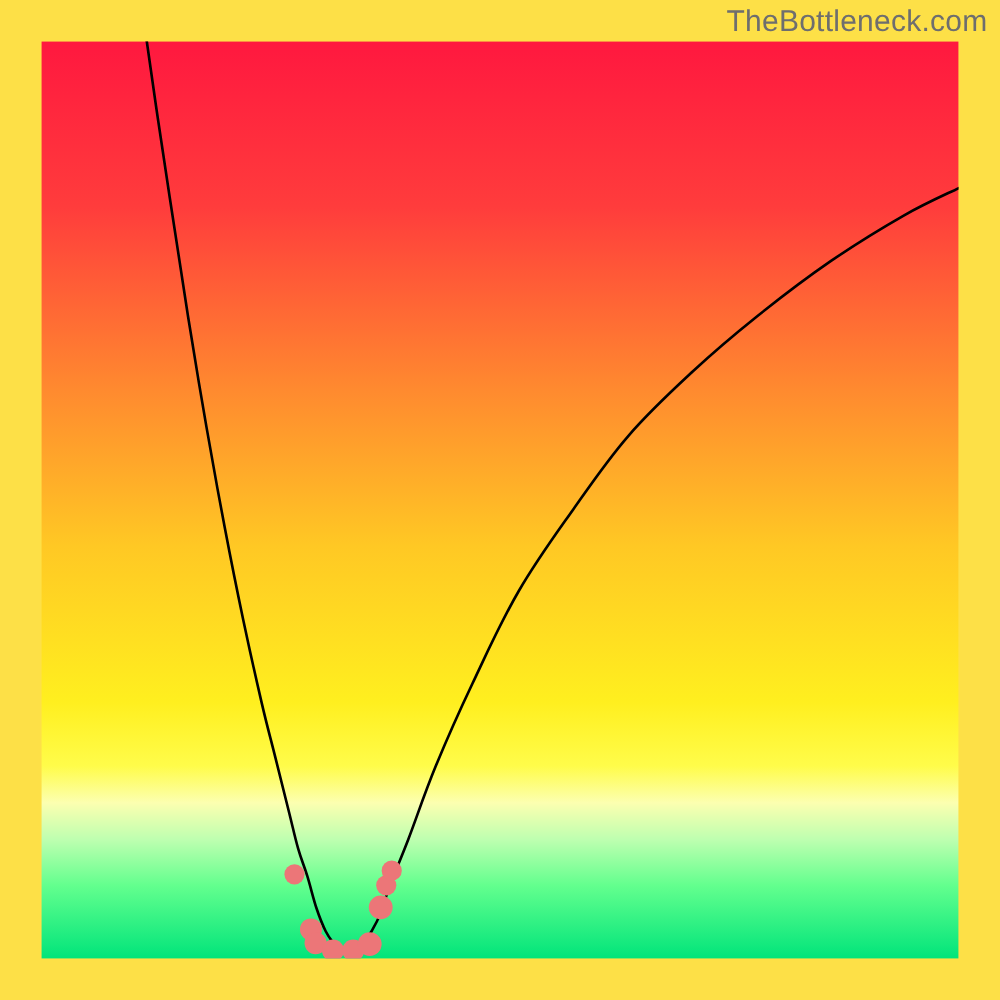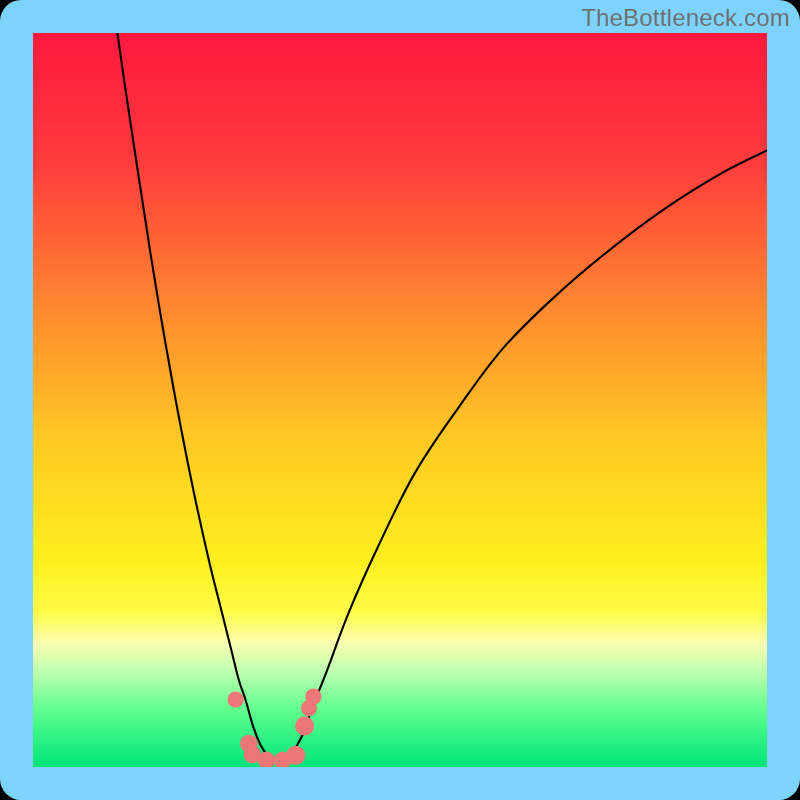--- a/index.html
+++ b/index.html
@@ -10,22 +10,21 @@
     background: #000;
     overflow: hidden;
     font-family: Arial, Helvetica, sans-serif;
   }
   .frame {
     position: absolute;
     left: 0;
     top: 0;
     width: 800px;
     height: 800px;
-    background: #7dd3fc;
-    border-radius: 21px;
+    background: #fde047;
   }
   .plot {
     position: absolute;
     left: 33px;
     top: 33px;
     width: 734px;
     height: 734px;
     overflow: hidden;
   }
   .plot svg {

